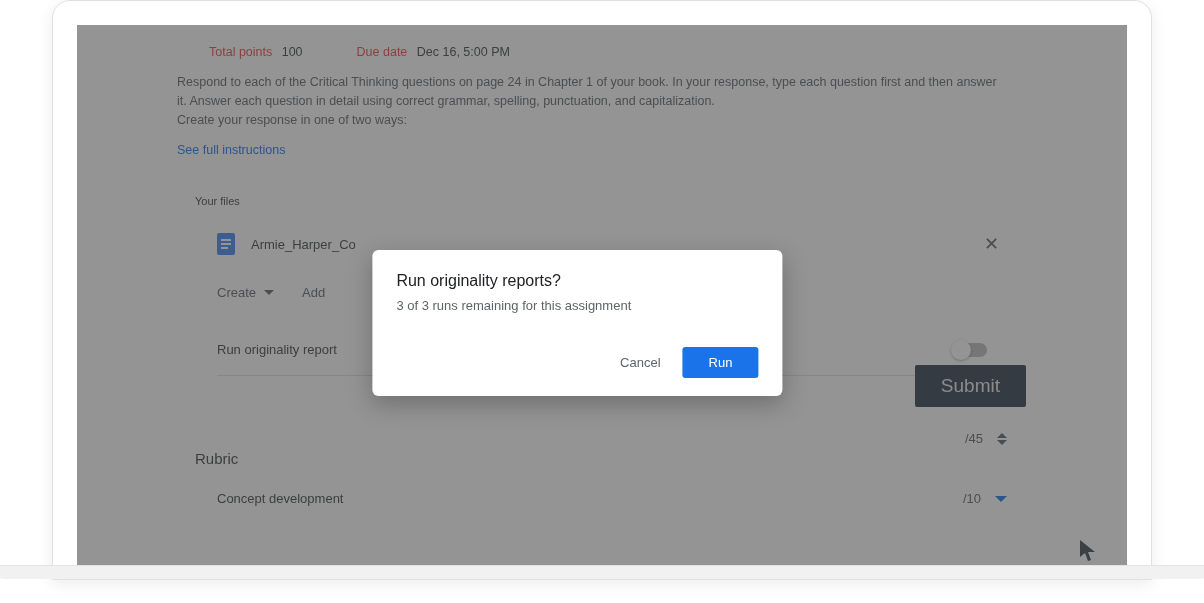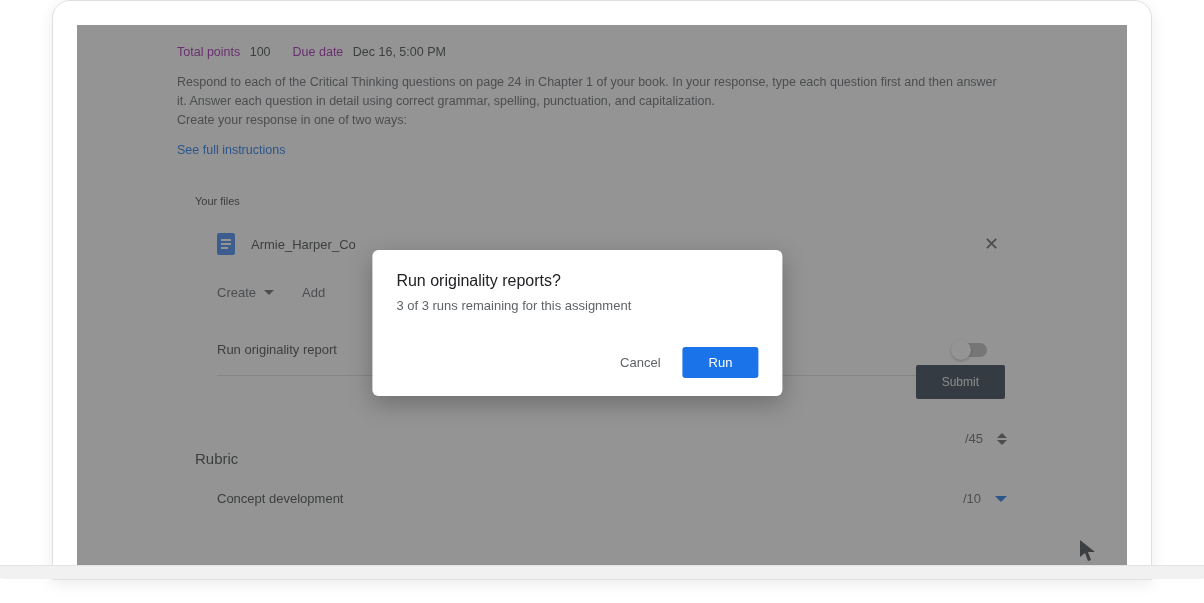--- a/index.html
+++ b/index.html
@@ -41,21 +41,21 @@
   }
 
   .dim-overlay {
     position: absolute;
     inset: 0;
     background: rgba(60,60,60,0.55);
     z-index: 10;
   }
 
   .meta-row { display: flex; gap: 22px; font-size: 12.5px; color: #3c4043; margin-bottom: 14px; }
-  .meta-row .lab { color: #a21caf; margin-right: 6px; }
+  .meta-row .lab { color: #ef4444; margin-right: 6px; margin-left: 32px; }
   .meta-row strong { font-weight: 500; }
 
   .instructions { font-size: 12.5px; color: #5f6368; line-height: 1.5; max-width: 820px; }
   .full-instructions { color: #1a73e8; font-size: 12.5px; margin-top: 14px; display: inline-block; cursor: pointer; }
 
   .section-title { font-size: 11px; color: #3c4043; font-weight: 500; margin: 38px 0 18px 18px; }
 
   .file-row {
     display: flex; align-items: center;
     margin: 0 20px 0 40px;
@@ -82,23 +82,23 @@
     display: flex; align-items: center; justify-content: space-between;
     margin: 42px 40px 0 40px;
     padding-bottom: 18px;
     border-bottom: 1px solid #e0e0e0;
   }
   .toggle {
     width: 34px; height: 14px; background: #bdbdbd; border-radius: 10px; position: relative; cursor: pointer;
   }
   .toggle .knob { position: absolute; top: -3px; left: -2px; width: 20px; height: 20px; background: #fff; border-radius: 50%; box-shadow: 0 1px 3px rgba(0,0,0,0.3); }
   .submit-btn {
-    background: #2b3a4a; color: #e8eaed; font-size: 12px;
+    background: #2b3a4a; color: #e8eaed; font-size: 19px;
     padding: 10px 26px; border: none; border-radius: 2px; cursor: pointer;
-    position: absolute; right: 122px; top: 340px;
+    position: absolute; right: 101px; top: 340px;
   }
 
   .rubric-row {
     display: flex; align-items: center; justify-content: space-between;
     margin: 34px 20px 0 18px; font-size: 14px;
   }
   .rubric-row .title { font-size: 15px; font-weight: 500; margin-top: 40px; }
   .rubric-right { display: flex; align-items: center; gap: 14px; color: #5f6368; font-size: 13px; }
   .sort-icon { display:flex; flex-direction:column; gap:2px; cursor:pointer; }
   .sort-icon .up, .sort-icon .down {width:0;height:0;border-left:5px solid transparent;border-right:5px solid transparent;}

